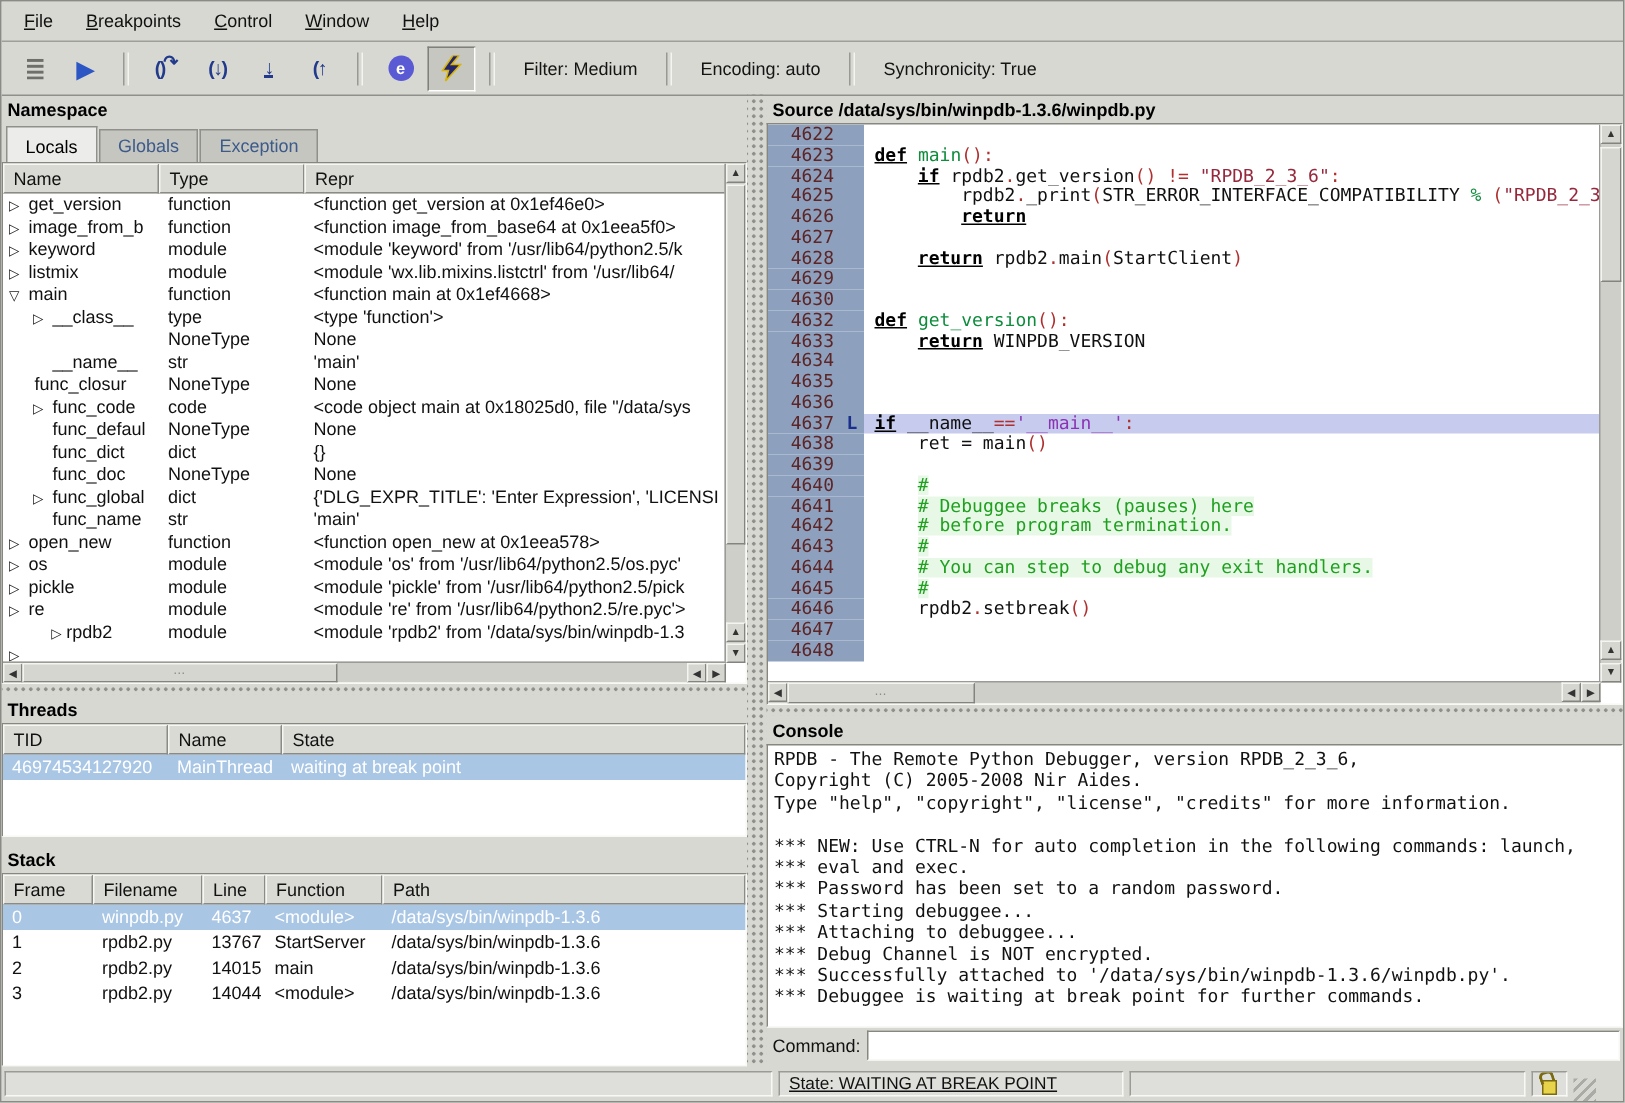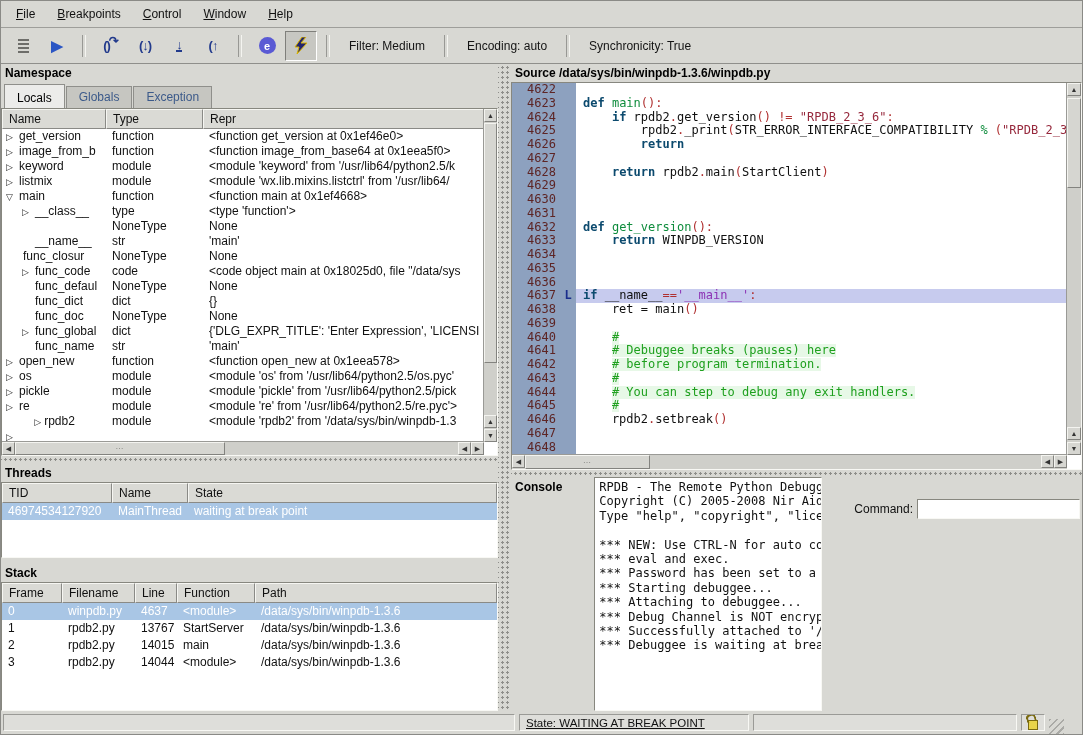--- a/index.html
+++ b/index.html
@@ -91,34 +91,34 @@
   .srcbox{position:relative;flex:1;background:#fff;border:1px solid;
           border-color:#87877f #f8f8f4 #f8f8f4 #87877f;overflow:hidden;}
   .codearea{position:absolute;top:0;left:0;right:14px;bottom:14px;overflow:hidden;
             font-family:"DejaVu Sans Mono",monospace;font-size:12px;}
   .code-line{display:flex;height:13.75px;line-height:13.75px;white-space:pre;}
   .gut{width:64px;flex:none;background:#8da1bf;color:#5d2525;display:flex;}
   .gut .num{width:44px;text-align:right;padding-right:4px;}
   .gut .mark{width:16px;color:#1b2e8c;font-weight:bold;text-align:center;}
   .ltext{flex:1;padding-left:7px;overflow:hidden;}
   .code-line.hl .ltext{background:#c7cbee;}
-  .tok-kw{color:#0c4a6e;font-weight:bold;}
+  .tok-kw{color:#000000;font-weight:bold;text-decoration:underline;}
   .tok-fn{color:#0e8c3c;}
   .tok-st{color:#96283c;}
   .tok-st2{color:#8c32b4;}
   .tok-pu{color:#b03030;}
   .tok-cm{color:#1fa01f;background:#e7f8e7;}
   .tok-pl{color:#101010;}
 
   
   .consolebox{flex:1;background:#fff;border:1px solid;
       border-color:#87877f #f8f8f4 #f8f8f4 #87877f;overflow:hidden;
       font-family:"DejaVu Sans Mono",monospace;font-size:12px;line-height:14.4px;
       padding:2px 4px;white-space:pre;margin:0;}
-  .cmdrow{height:24px;display:flex;align-items:center;padding:20px 2px 2px 4px;gap:4px;}
+  .cmdrow{height:24px;display:flex;align-items:center;padding:0 2px 2px 4px;gap:4px;}
   .cmdinput{flex:1;height:18px;border:1px solid;border-color:#87877f #f8f8f4 #f8f8f4 #87877f;
       background:#fff;font-family:"Liberation Sans",sans-serif;font-size:12px;padding:0 3px;}
 
   
   .statusbar{position:absolute;left:0;right:16px;bottom:0;height:23px;background:#d8d8d3;
       display:flex;align-items:center;gap:4px;padding:0 2px;box-sizing:border-box;text-decoration:underline;}
   .sbox{height:17px;border:1px solid;border-color:#9a9a96 #f8f8f4 #f8f8f4 #9a9a96;
       background:#dededa;display:flex;align-items:center;padding:0 6px;
       font-size:11.5px;box-sizing:border-box;white-space:nowrap;overflow:hidden;}
   .sbox1{width:512px;} .sbox2{width:230px;} .sbox3{flex:1;}
@@ -399,21 +399,20 @@
           <div class="codearea">
               <div class="code-line"><div class="gut"><span class="num">4622</span><span class="mark"></span></div><div class="ltext"></div></div>
               <div class="code-line"><div class="gut"><span class="num">4623</span><span class="mark"></span></div><div class="ltext"><span class="tok-kw">def</span><span class="tok-pl"> </span><span class="tok-fn">main</span><span class="tok-pu">():</span></div></div>
               <div class="code-line"><div class="gut"><span class="num">4624</span><span class="mark"></span></div><div class="ltext"><span class="tok-pl">    </span><span class="tok-kw">if</span><span class="tok-pl"> rpdb2</span><span class="tok-pu">.</span><span class="tok-pl">get_version</span><span class="tok-pu">()</span><span class="tok-pl"> </span><span class="tok-pu">!=</span><span class="tok-pl"> </span><span class="tok-st">"RPDB_2_3_6"</span><span class="tok-pu">:</span></div></div>
               <div class="code-line"><div class="gut"><span class="num">4625</span><span class="mark"></span></div><div class="ltext"><span class="tok-pl">        rpdb2</span><span class="tok-pu">.</span><span class="tok-pl">_print</span><span class="tok-pu">(</span><span class="tok-pl">STR_ERROR_INTERFACE_COMPATIBILITY </span><span class="tok-fn">%</span><span class="tok-pl"> </span><span class="tok-pu">(</span><span class="tok-st">"RPDB_2_3_6"</span></div></div>
               <div class="code-line"><div class="gut"><span class="num">4626</span><span class="mark"></span></div><div class="ltext"><span class="tok-pl">        </span><span class="tok-kw">return</span></div></div>
               <div class="code-line"><div class="gut"><span class="num">4627</span><span class="mark"></span></div><div class="ltext"></div></div>
               <div class="code-line"><div class="gut"><span class="num">4628</span><span class="mark"></span></div><div class="ltext"><span class="tok-pl">    </span><span class="tok-kw">return</span><span class="tok-pl"> rpdb2</span><span class="tok-pu">.</span><span class="tok-pl">main</span><span class="tok-pu">(</span><span class="tok-pl">StartClient</span><span class="tok-pu">)</span></div></div>
               <div class="code-line"><div class="gut"><span class="num">4629</span><span class="mark"></span></div><div class="ltext"></div></div>
               <div class="code-line"><div class="gut"><span class="num">4630</span><span class="mark"></span></div><div class="ltext"></div></div>
-              <div class="code-line"><div class="gut"><span class="num">4631</span><span class="mark"></span></div><div class="ltext"></div></div>
               <div class="code-line"><div class="gut"><span class="num">4632</span><span class="mark"></span></div><div class="ltext"><span class="tok-kw">def</span><span class="tok-pl"> </span><span class="tok-fn">get_version</span><span class="tok-pu">():</span></div></div>
               <div class="code-line"><div class="gut"><span class="num">4633</span><span class="mark"></span></div><div class="ltext"><span class="tok-pl">    </span><span class="tok-kw">return</span><span class="tok-pl"> WINPDB_VERSION</span></div></div>
               <div class="code-line"><div class="gut"><span class="num">4634</span><span class="mark"></span></div><div class="ltext"></div></div>
               <div class="code-line"><div class="gut"><span class="num">4635</span><span class="mark"></span></div><div class="ltext"></div></div>
               <div class="code-line"><div class="gut"><span class="num">4636</span><span class="mark"></span></div><div class="ltext"></div></div>
               <div class="code-line hl"><div class="gut"><span class="num">4637</span><span class="mark">L</span></div><div class="ltext"><span class="tok-kw">if</span><span class="tok-pl"> __name__</span><span class="tok-pu">==</span><span class="tok-st2">'__main__'</span><span class="tok-pu">:</span></div></div>
               <div class="code-line"><div class="gut"><span class="num">4638</span><span class="mark"></span></div><div class="ltext"><span class="tok-pl">    ret = main</span><span class="tok-pu">()</span></div></div>
               <div class="code-line"><div class="gut"><span class="num">4639</span><span class="mark"></span></div><div class="ltext"></div></div>
               <div class="code-line"><div class="gut"><span class="num">4640</span><span class="mark"></span></div><div class="ltext"><span class="tok-pl">    </span><span class="tok-cm">#</span></div></div>
               <div class="code-line"><div class="gut"><span class="num">4641</span><span class="mark"></span></div><div class="ltext"><span class="tok-pl">    </span><span class="tok-cm"># Debuggee breaks (pauses) here</span></div></div>
@@ -436,21 +435,21 @@
             <div class="sthumb-h" style="width:125px;">⋯</div>
             <div class="strack"></div>
             <div class="sbtn">◀</div>
             <div class="sbtn">▶</div>
           </div>
         </div>
       </div>
 
       <div class="hsplit"></div>
 
-      <div style="flex:1;display:flex;flex-direction:row;min-height:0;gap:28px;">
+      <div style="flex:1;display:flex;flex-direction:column;min-height:0;">
         <div class="panel-title">Console</div>
         <pre class="consolebox">RPDB - The Remote Python Debugger, version RPDB_2_3_6,
 Copyright (C) 2005-2008 Nir Aides.
 Type "help", "copyright", "license", "credits" for more information.
 
 *** NEW: Use CTRL-N for auto completion in the following commands: launch,
 *** eval and exec.
 *** Password has been set to a random password.
 *** Starting debuggee...
 *** Attaching to debuggee...

